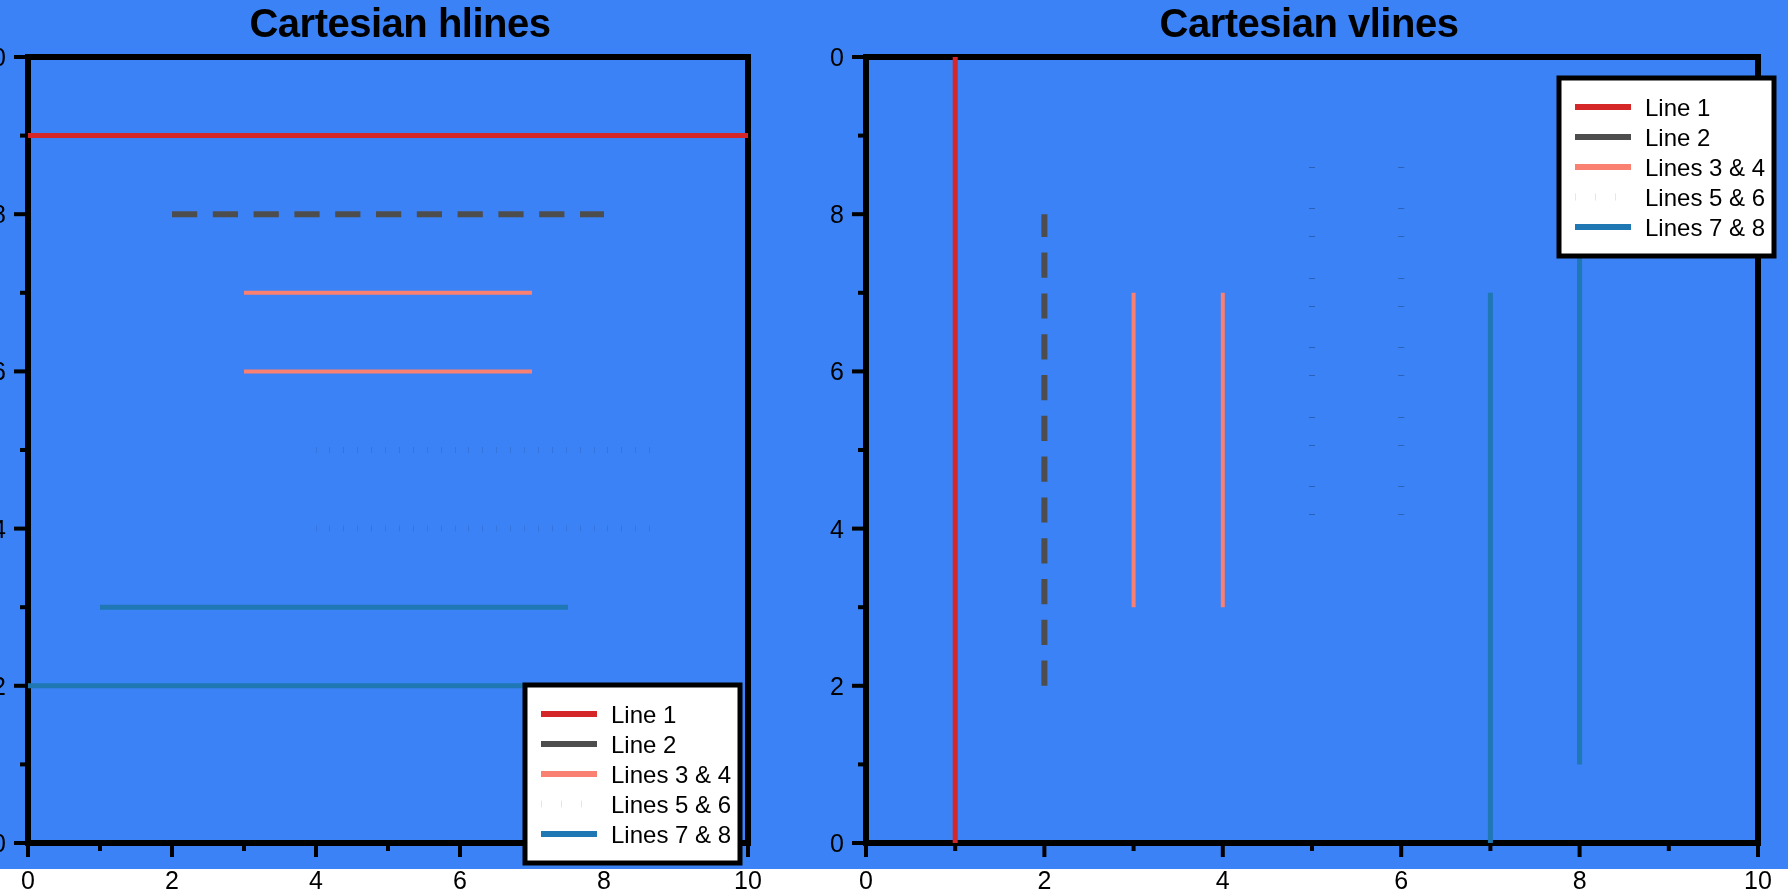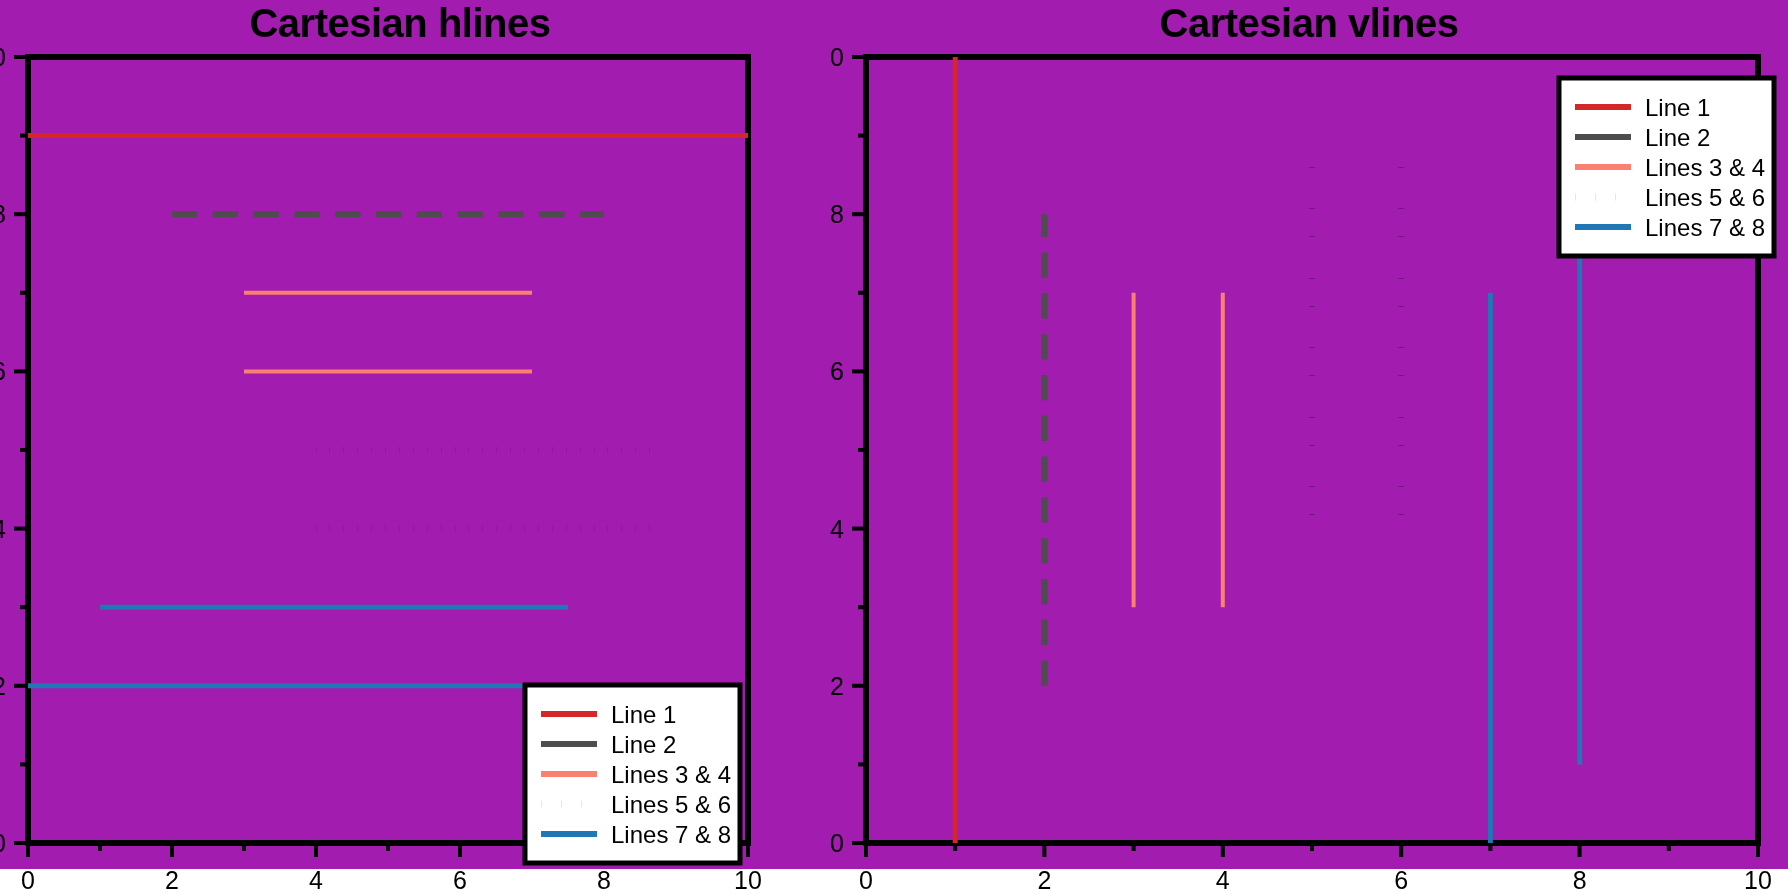--- a/index.html
+++ b/index.html
@@ -10,21 +10,21 @@
   body {
     width: 1788px;
     height: 895px;
     overflow: hidden;
     font-family: "Liberation Sans", sans-serif;
   }
   #figure {
     position: relative;
     width: 1788px;
     height: 869px;
-    background: #a21caf;
+    background: #3b82f6;
   }
   .panel {
     position: absolute;
     top: 0;
     height: 895px;
   }
   .panel-title {
     position: absolute;
     top: 0px;
     left: 0;

